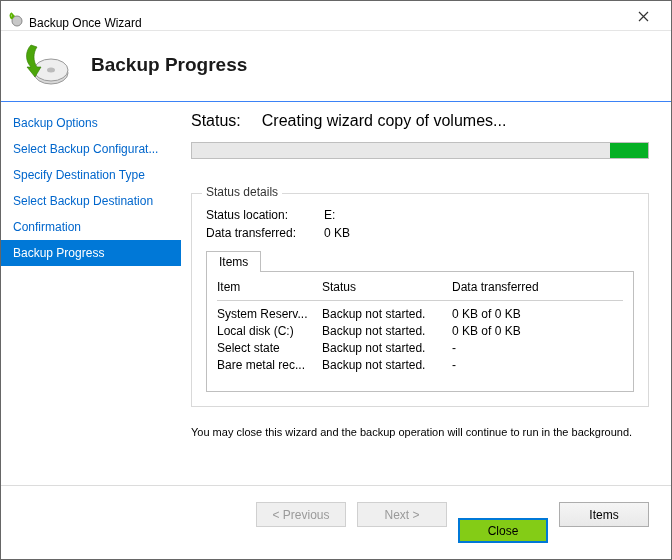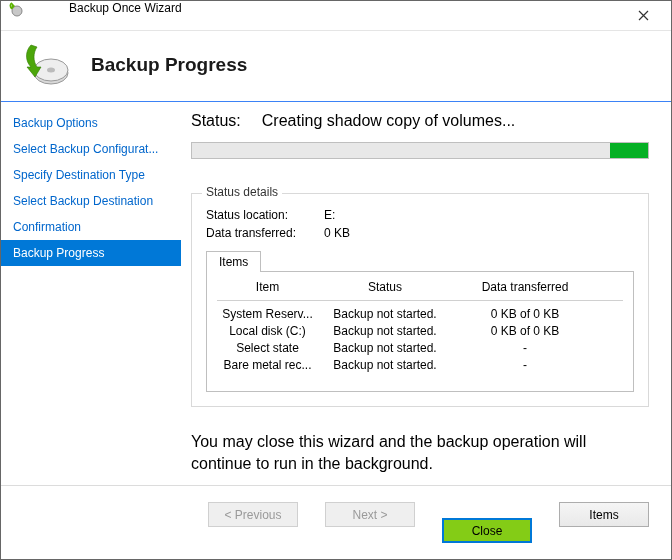--- a/index.html
+++ b/index.html
@@ -6,52 +6,52 @@
   body {
     font-family: "Segoe UI", Tahoma, sans-serif;
     font-size: 12px;
     background: #fff;
     color: #000;
     width: 672px;
     height: 560px;
     overflow: hidden;
   }
   .window { width: 672px; height: 560px; border: 1px solid #666; display:flex; flex-direction:column; background:#fff; }
-  .titlebar { height: 30px; display:flex; align-items:flex-start; padding: 0 8px; border-bottom:1px solid #e5e5e5;gap:40px; }
+  .titlebar { height: 30px; display:flex; align-items:flex-end; padding: 0 8px; border-bottom:1px solid #e5e5e5; }
   .titlebar .title { flex:1; font-size:12px; padding-left:4px; }
   .titlebar .close { width:40px; height:28px; display:flex; align-items:center; justify-content:center; }
   .header-area { display:flex; align-items:center; padding: 12px 20px 14px 20px; }
   .header-icon { width:50px; height:44px; display:flex; align-items:center; justify-content:center; }
   .page-title { font-size:19px; font-weight:600; margin-left:20px; color:#1a1a1a; }
   .body-area { flex:1; display:flex; border-top:1px solid #3b82f6; }
   .sidebar { width:180px; padding-top:8px; }
   .sidebar-item { padding:6px 12px; color:#0066cc; cursor:pointer; white-space:nowrap; overflow:hidden; text-overflow:ellipsis; font-size:12px; }
   .sidebar-item.active { background:#0078d7; color:#fff; }
   .main { flex:1; padding:10px 22px 0 10px; display:flex; flex-direction:column; }
   .status-row { display:flex; gap:21px; margin-bottom:12px; font-size:16px; }
   .status-row .lab { width:auto; }
   .progress-outer { height:17px; border:1px solid #bfbfbf; background:#e8e8e8; position:relative; margin-bottom:14px; }
   .progress-inner { position:absolute; right:0; top:0; height:100%; width:38px; background:#06b025; }
   .groupbox { border:1px solid #d9d9d9; padding:10px 14px 14px 14px; position:relative; margin-top:20px; }
   .groupbox-legend { position:absolute; top:-9px; left:10px; background:#fff; padding:0 4px; font-size:12px; color:#333; }
   .kv { display:flex; gap:8px; margin:4px 0; font-size:12px; }
   .kv .k { width:110px; }
   .tabstrip { margin-top:10px; display:flex; }
   .tab { border:1px solid #bfbfbf; border-bottom:none; padding:3px 12px; font-size:12px; background:#fff; position:relative; top:1px; z-index:2;}
-  .tab-body { border:1px solid #bfbfbf; padding:8px 10px 16px 10px; background:#fff;text-align:center; }
+  .tab-body { border:1px solid #bfbfbf; padding:8px 10px 16px 10px; background:#fff; }
   .grid-head, .grid-row { display:flex; font-size:12px; }
   .grid-head { font-weight:400; margin-bottom:6px; }
   .c1 { width:105px; padding-right:4px; white-space:nowrap; overflow:hidden; text-overflow:ellipsis; }
   .c2 { width:130px; padding-right:4px; white-space:nowrap; overflow:hidden; text-overflow:ellipsis;}
   .c3 { width:150px; padding-right:4px; white-space:nowrap; overflow:hidden; text-overflow:ellipsis;}
   .grid-row { margin:3px 0; }
   .grid-head .c1,.grid-head .c2,.grid-head .c3 { color:#000; }
   .divider { height:1px; background:#d0d0d0; margin:4px 0 6px 0; }
-  .hint { font-size:16px; margin-top:24px; line-height:1.35; }
-  .footer { border-top:1px solid #dcdcdc; padding:16px 22px; display:flex; justify-content:flex-end; gap:27px; }
+  .hint { font-size:11px; margin-top:18px; line-height:1.35; }
+  .footer { border-top:1px solid #dcdcdc; padding:16px 22px; display:flex; justify-content:flex-end; gap:11px; }
   .btn { min-width:90px; height:25px; font-size:12px; border:1px solid #adadad; background:linear-gradient(#f5f5f5,#e9e9e9); display:flex; align-items:center; justify-content:center; padding:0 12px; }
   .btn.disabled { color:#9a9a9a; background:#efefef; border-color:#d0d0d0; }
   .btn.primary { border:2px solid #0078d7; background:#84cc16;margin-top:16px; }
 </style>
 </head>
 <body>
 
 <div class="window">
   <div class="titlebar">
     <span>
@@ -87,21 +87,21 @@
       <div class="sidebar-item">Select Backup Configurat...</div>
       <div class="sidebar-item">Specify Destination Type</div>
       <div class="sidebar-item">Select Backup Destination</div>
       <div class="sidebar-item">Confirmation</div>
       <div class="sidebar-item active">Backup Progress</div>
     </div>
 
     <div class="main">
       <div class="status-row">
         <span class="lab">Status:</span>
-        <span>Creating shadow copy of volumes...</span>
+        <span>Creating wizard copy of volumes...</span>
       </div>
 
       <div class="progress-outer">
         <div class="progress-inner"></div>
       </div>
 
       <div class="groupbox">
         <div class="groupbox-legend">Status details</div>
         <div class="kv">
           <span class="k">Status location:</span>

